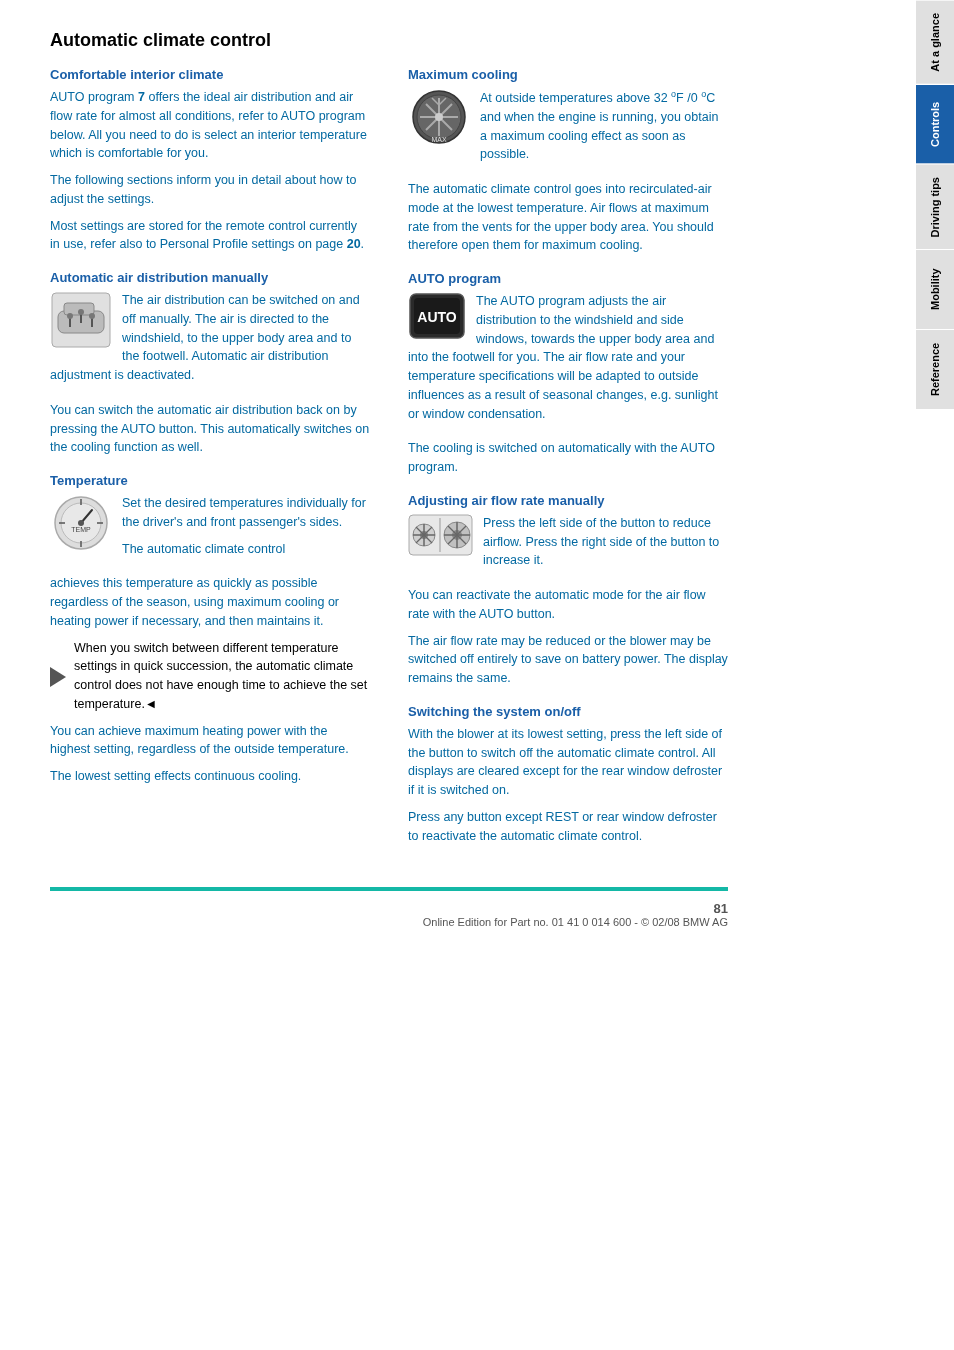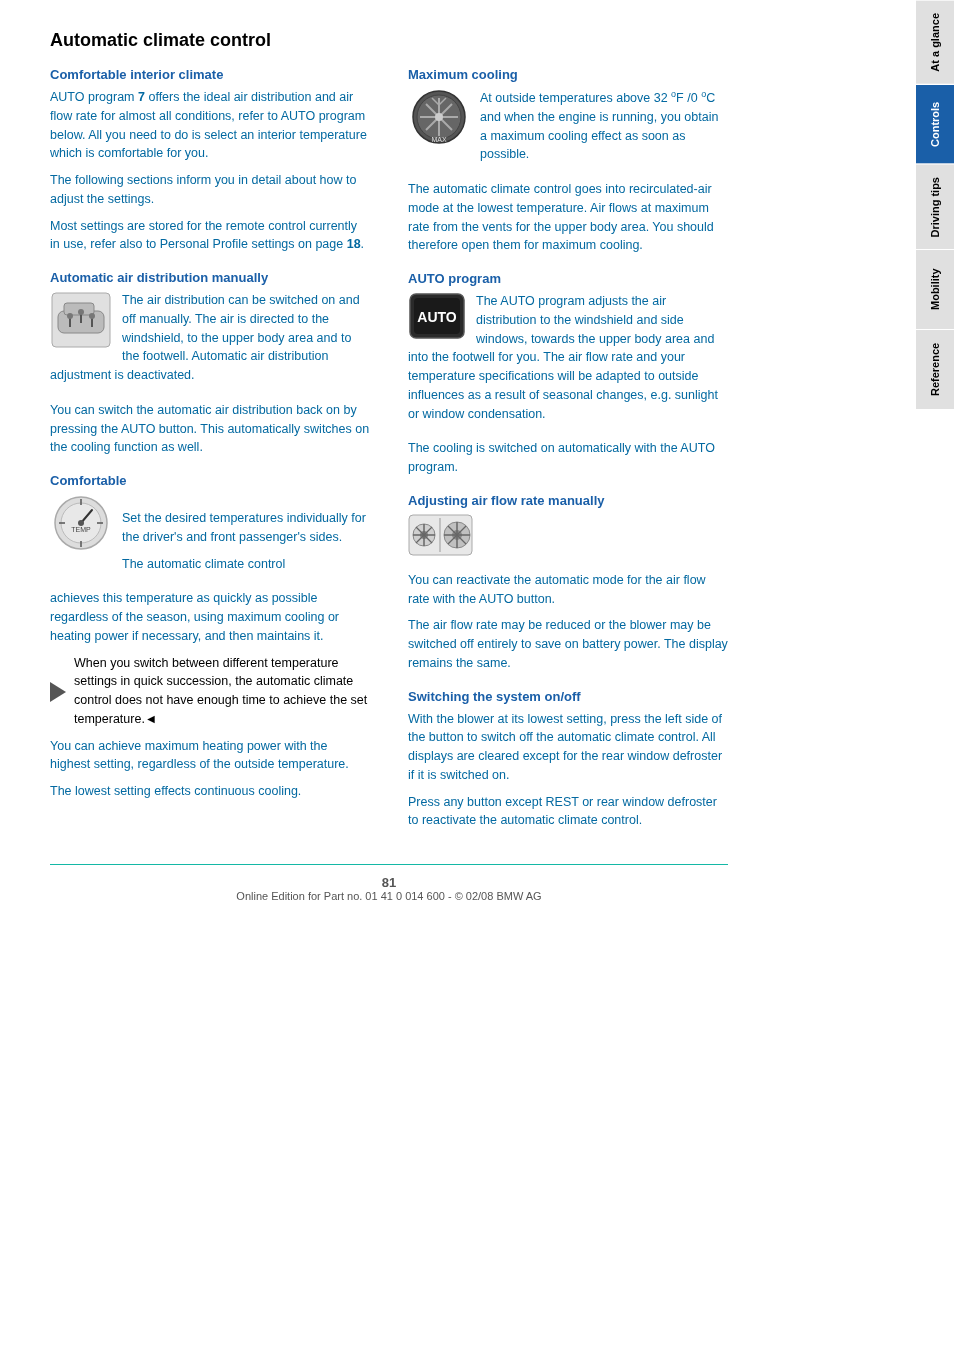--- a/index.html
+++ b/index.html
@@ -125,37 +125,36 @@
       margin-top: 2px;
     }
 
     .note-text {
       font-size: 12.5px;
       line-height: 1.5;
     }
 
     
     .page-footer {
-      text-align: center;
-      margin-top: 26px;
+      text-align: right;
+      margin-top: 34px;
       font-size: 11px;
       color: #555;
-      border-top: 1px solid #14b8a6;
+      border-top: 4px solid #14b8a6;
       padding-top: 10px;
     }
 
     
     sup {
       font-size: 9px;
     }
 
     .inline-text-block {
       font-size: 12.5px;
       line-height: 1.5;
-      margin-top: 15px;
     }
 
     .inline-block-wrap {
       overflow: hidden;
       margin-bottom: 8px;
     }
 
     .float-img {
       float: left;
       margin-right: 10px;
@@ -179,21 +178,21 @@
     <div class="two-col">
 
       <div class="col-left">
 
         <div class="section-heading">Comfortable interior climate</div>
         <p class="body-text">
           AUTO program <strong>7</strong> offers the ideal air distribution and air flow rate for almost all conditions, refer to AUTO program below. All you need to do is select an interior temperature which is comfortable for you.
         </p>
         <p class="body-text">The following sections inform you in detail about how to adjust the settings.</p>
         <p class="body-text">
-          Most settings are stored for the remote control currently in use, refer also to Personal Profile settings on page <strong>18</strong>.
+          Most settings are stored for the remote control currently in use, refer also to Personal Profile settings on page <strong>20</strong>.
         </p>
 
         <div class="section-heading">Automatic air distribution manually</div>
 
         <div class="inline-block-wrap">
           <div class="float-img">
             
             <svg width="62" height="58" viewBox="0 0 62 58">
               <rect x="2" y="2" width="58" height="54" rx="4" fill="#e0e0e0" stroke="#aaa" stroke-width="1"></rect>
 
@@ -207,21 +206,21 @@
               <circle cx="20" cy="25" r="3" fill="#777"></circle>
               <circle cx="31" cy="21" r="3" fill="#777"></circle>
               <circle cx="42" cy="25" r="3" fill="#777"></circle>
             </svg>
           </div>
           <p class="body-text">The air distribution can be switched on and off manually. The air is directed to the windshield, to the upper body area and to the footwell. Automatic air distribution adjustment is deactivated.</p>
         </div>
 
         <p class="body-text">You can switch the automatic air distribution back on by pressing the AUTO button. This automatically switches on the cooling function as well.</p>
 
-        <div class="section-heading">Comfortable</div>
+        <div class="section-heading">Temperature</div>
 
         <div class="inline-block-wrap">
           <div class="float-img">
             
             <svg width="62" height="58" viewBox="0 0 62 58">
               <circle cx="31" cy="29" r="26" fill="#ddd" stroke="#aaa" stroke-width="1.5"></circle>
               <circle cx="31" cy="29" r="20" fill="#e8e8e8" stroke="#bbb" stroke-width="1"></circle>
 
               <line x1="31" y1="5" x2="31" y2="11" stroke="#555" stroke-width="1.5"></line>
               <line x1="53" y1="29" x2="47" y2="29" stroke="#555" stroke-width="1.5"></line>
@@ -315,20 +314,21 @@
               <line x1="32" y1="4" x2="32" y2="38" stroke="#999" stroke-width="1"></line>
 
               <circle cx="49" cy="21" r="13" fill="#c0c0c0" stroke="#888" stroke-width="1"></circle>
               <circle cx="49" cy="21" r="5" fill="#888"></circle>
               <line x1="49" y1="8" x2="49" y2="34" stroke="#666" stroke-width="1.5"></line>
               <line x1="36" y1="21" x2="62" y2="21" stroke="#666" stroke-width="1.5"></line>
               <line x1="40" y1="12" x2="58" y2="30" stroke="#666" stroke-width="1.2"></line>
               <line x1="58" y1="12" x2="40" y2="30" stroke="#666" stroke-width="1.2"></line>
             </svg>
           </div>
+          <p class="body-text">Press the left side of the button to reduce airflow. Press the right side of the button to increase it.</p>
         </div>
 
         <p class="body-text">You can reactivate the automatic mode for the air flow rate with the AUTO button.</p>
         <p class="body-text">The air flow rate may be reduced or the blower may be switched off entirely to save on battery power. The display remains the same.</p>
 
         <div class="section-heading">Switching the system on/off</div>
         <p class="body-text">With the blower at its lowest setting, press the left side of the button to switch off the automatic climate control. All displays are cleared except for the rear window defroster if it is switched on.</p>
         <p class="body-text">Press any button except REST or rear window defroster to reactivate the automatic climate control.</p>
 
       </div>

